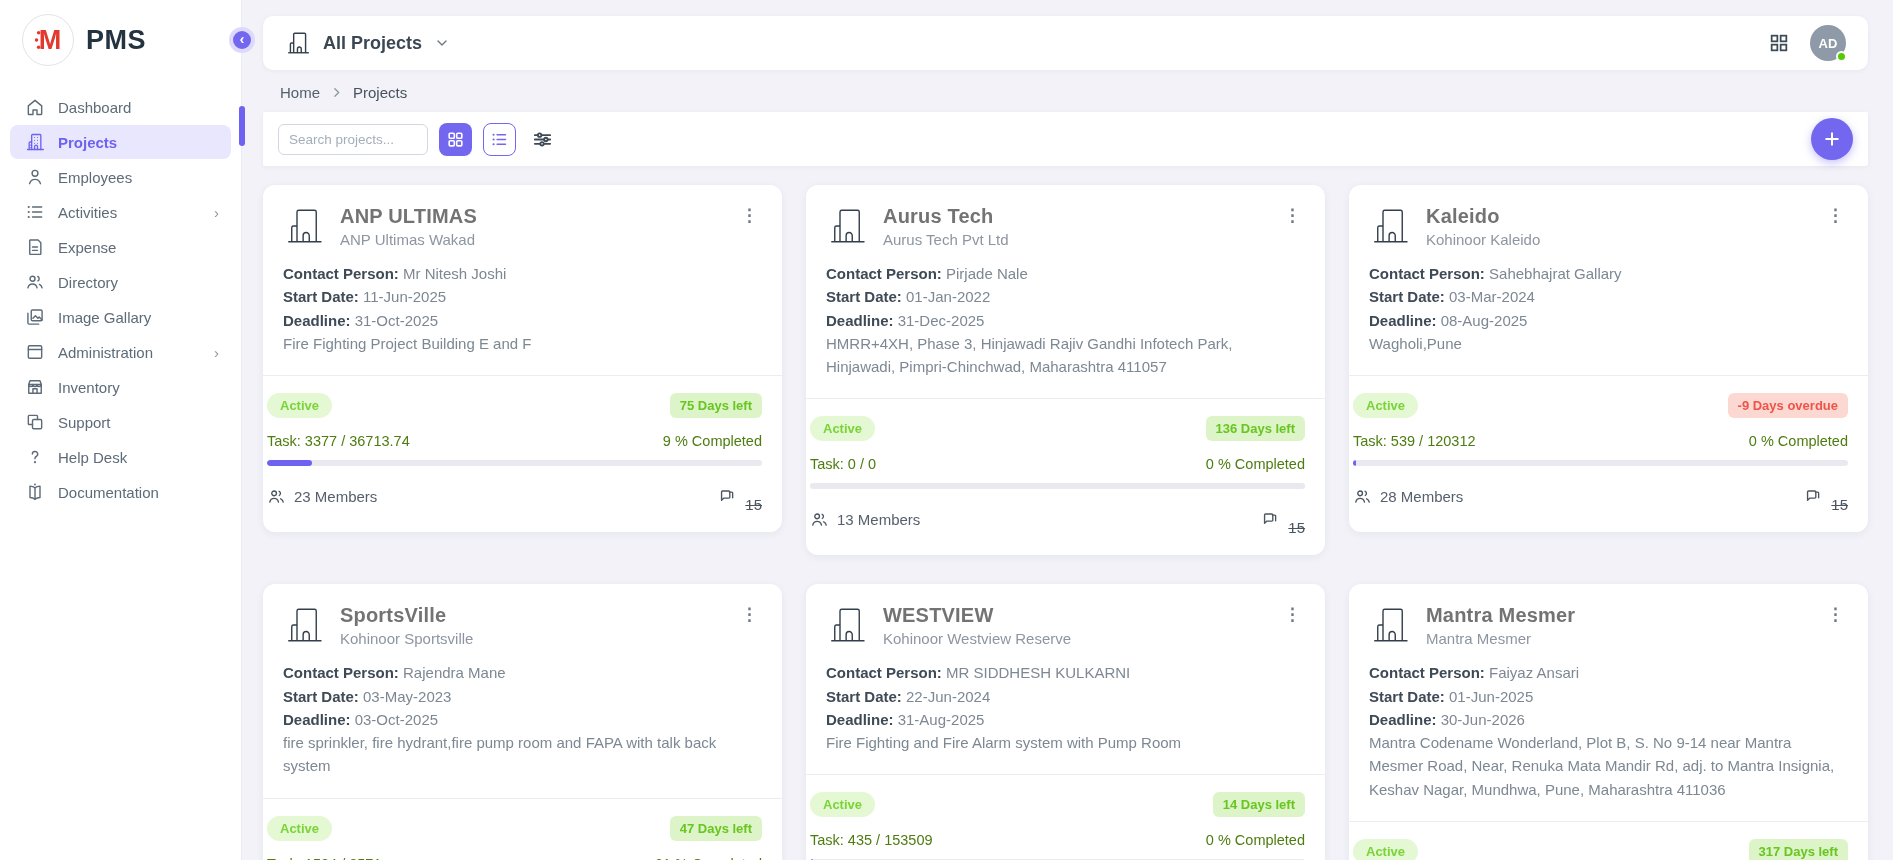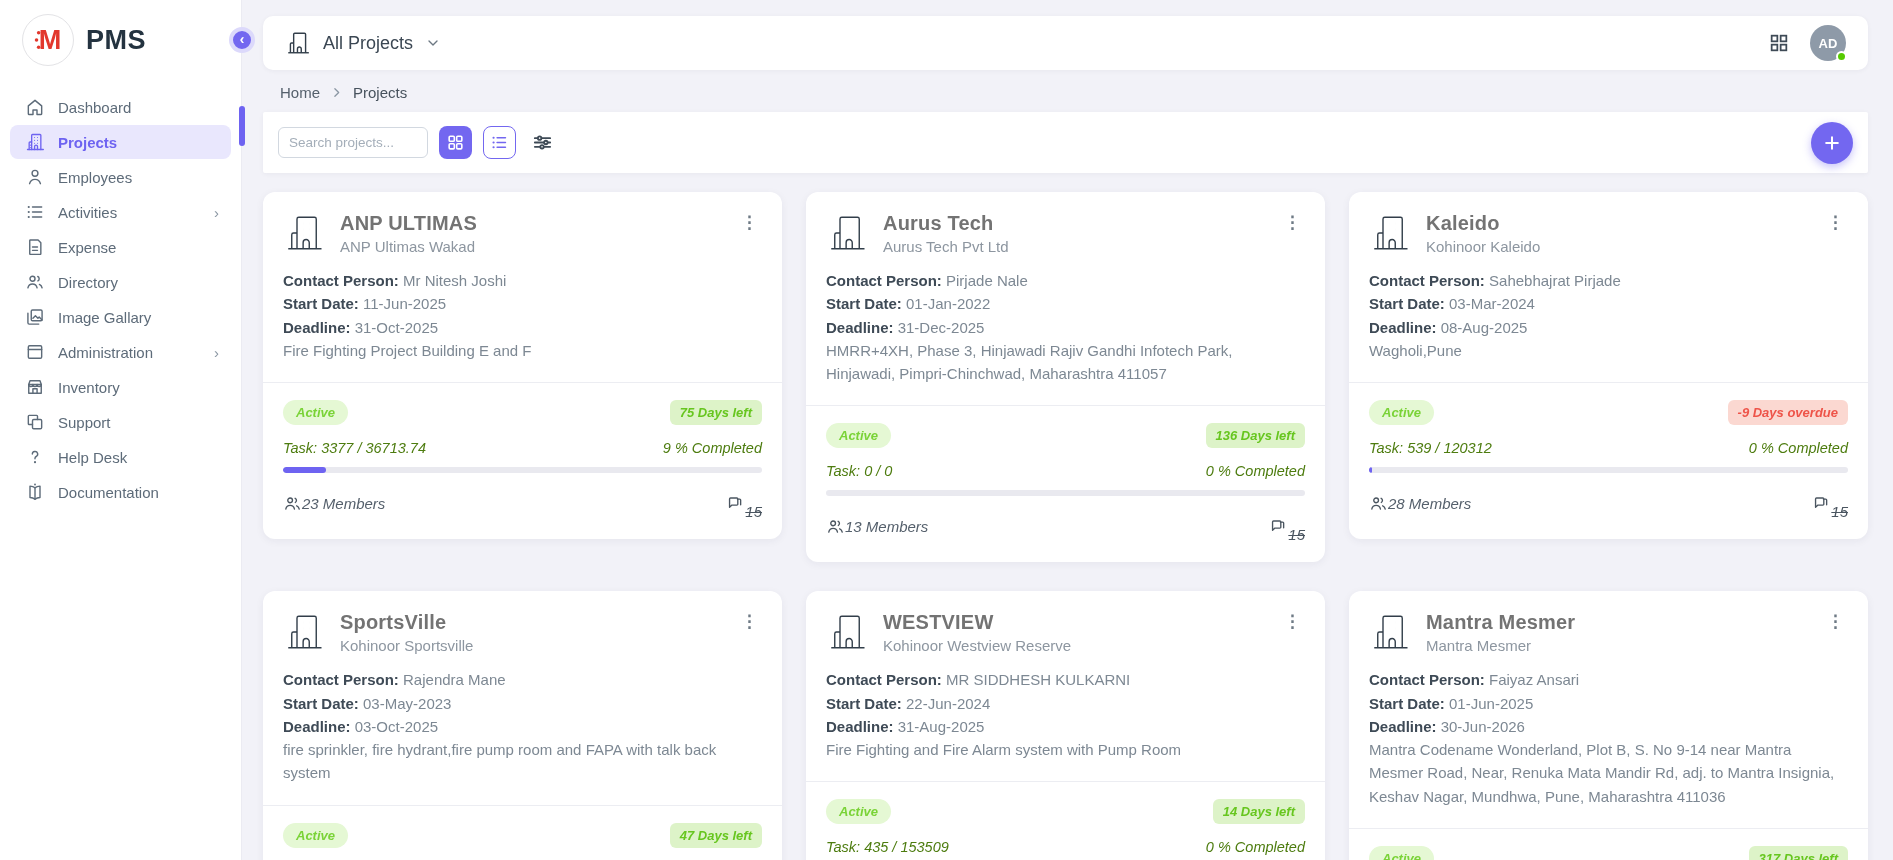--- a/index.html
+++ b/index.html
@@ -19,32 +19,32 @@
   .nav-item svg { width:20px; height:20px; stroke:currentColor; fill:none; stroke-width:1.7; stroke-linecap:round; stroke-linejoin:round; }
   .nav-item.active { background:#e9e7fd; color:#6e63f1; font-weight:600; }
   .nav-item .sub-arrow { margin-left:auto; font-size:15px; color:#8b97a3; }
   .active-indicator { position:absolute; right:-4px; top:406px; width:6px; height:40px; background:#6e63f1; border-radius:4px; z-index:4; }
   .collapse-btn { position:absolute; left:229px; top:27px; width:26px; height:26px; border-radius:50%; background:#7367f0; color:#fff; border:4px solid #dcd9fb; display:flex; align-items:center; justify-content:center; font-size:14px; font-weight:700; cursor:pointer; z-index:5; line-height:1; padding-bottom:2px; }
 
   
   .main { flex:1; padding:16px 25px 0 21px; min-width:0; }
   .topbar { height:54px; background:#fff; border-radius:10px; box-shadow:0 1px 5px rgba(30,30,60,.05); display:flex; align-items:center; padding:0 22px; }
   .tb-left { display:flex; align-items:center; gap:12px; cursor:pointer; }
-  .tb-title { font-size:18px; font-weight:400; color:#3b4753; }
+  .tb-title { font-size:18px; font-weight:700; color:#3b4753; }
   .tb-right { margin-left:auto; display:flex; align-items:center; gap:20px; }
   .grid-apps { width:22px; height:22px; cursor:pointer; color:#3e4a56; }
   .grid-apps svg { width:22px; height:22px; stroke:currentColor; fill:none; stroke-width:1.9; }
   .avatar { width:36px; height:36px; border-radius:50%; background:#8e9aa8; color:#fff; font-size:13px; font-weight:700; display:flex; align-items:center; justify-content:center; position:relative; cursor:pointer; }
   .avatar .dot { position:absolute; right:-1px; bottom:-1px; width:11px; height:11px; border-radius:50%; background:#56ca00; border:2px solid #fff; }
 
   .breadcrumb { display:flex; align-items:center; gap:10px; font-size:15px; color:#55606c; margin:14px 0 11px 17px; }
   .breadcrumb .crumb-current { color:#47525d; }
   .bc-sep { color:#8b97a3; font-size:13px; }
 
-  .toolbar { height:61px; background:#fff; border-radius:2px; box-shadow:0 1px 5px rgba(30,30,60,.05); display:flex; align-items:center; gap:11px; padding:0 15px; position:relative; }
+  .toolbar { height:54px; background:#fff; border-radius:2px; box-shadow:0 1px 5px rgba(30,30,60,.05); display:flex; align-items:center; gap:11px; padding:0 15px; position:relative; }
   .search-input { width:150px; height:31px; border:1.5px solid #d2d8e0; border-radius:6px; padding:0 10px; font-size:13.5px; color:#47525d; outline:none; font-family:inherit; }
   .search-input::placeholder { color:#a4aeb9; }
   .view-btn { width:33px; height:33px; border-radius:8px; display:flex; align-items:center; justify-content:center; cursor:pointer; border:1.5px solid transparent; background:transparent; }
   .view-btn svg { width:19px; height:19px; fill:none; stroke-width:2; stroke-linecap:round; }
   .view-btn.grid-active { background:#7367f0; }
   .view-btn.grid-active svg { stroke:#fff; }
   .view-btn.list-outline { border-color:#7367f0; background:#fff; }
   .view-btn.list-outline svg { stroke:#7367f0; }
   .filter-btn { width:30px; height:30px; display:flex; align-items:center; justify-content:center; cursor:pointer; color:#3e4a56; background:none; border:none; }
   .filter-btn svg { width:23px; height:23px; stroke:currentColor; fill:none; stroke-width:1.9; stroke-linecap:round; }
@@ -59,32 +59,32 @@
   .cicon svg { width:42px; height:42px; stroke:currentColor; fill:none; stroke-width:1.6; stroke-linejoin:round; }
   .ct { min-width:0; }
   .ct h3 { font-size:20px; font-weight:700; color:#737373; letter-spacing:.2px; }
   .ct .sub { font-size:15px; color:#8d96a0; margin-top:3px; }
   .dots { margin-left:auto; border:none; background:none; color:#6e7a85; font-size:17px; font-weight:700; cursor:pointer; line-height:1; padding:2px 4px; letter-spacing:0; }
   .info { padding:14px 20px 20px 20px; font-size:15px; line-height:1.55; }
   .info p { margin:0; }
   .info b { color:#3e4a56; font-weight:700; }
   .info span, .info .desc { color:#7d8893; }
   .divider { height:1px; background:#ecedf2; }
-  .cfoot { padding:17px 20px 19px 20px;font-style:italic; }
+  .cfoot { padding:17px 20px 19px 4px; }
   .badge-row { display:flex; align-items:center; justify-content:space-between; }
   .badge { display:inline-block; font-size:13px; font-weight:700; padding:5px 13px; border-radius:14px; }
   .status-badge { background:#e5f8d4; color:#7ad337; }
   .days-badge { border-radius:6px; padding:5px 10px; }
   .days-badge.green { background:#ddf3c8; color:#67c61f; }
   .days-badge.red { background:#fbd8d1; color:#ee5449; }
   .task-row { display:flex; justify-content:space-between; font-size:14.5px; color:#4d7c0f; margin-top:15px; }
   .progress { height:6px; border-radius:4px; background:#e9e9ef; margin-top:11px; overflow:hidden; }
   .progress .fill { display:block; height:100%; background:#6e63f1; border-radius:4px; }
   .members-row { display:flex; align-items:center; justify-content:space-between; margin-top:14px; font-size:15px; color:#55606c; }
-  .m-left, .m-right { display:flex; align-items:center; }
+  .m-left, .m-right { display:flex; align-items:center; gap:8px; }
   .m-left svg, .m-right svg { width:19px; height:19px; stroke:#4a5560; fill:none; stroke-width:1.7; stroke-linecap:round; stroke-linejoin:round; }
   .chat-count { text-decoration:line-through; color:#4a5560; font-size:15px;margin-top:16px; }
 
   .hidden-defs { position:absolute; width:0; height:0; overflow:hidden; }
 </style>
 </head>
 <body>
 
 <svg class="hidden-defs" xmlns="http://www.w3.org/2000/svg">
   <symbol id="sym-building" viewBox="0 0 48 48">
@@ -415,21 +415,21 @@
                 <use href="#sym-building"></use>
               </svg>
       </span>
       <div class="ct">
         <h3>Kaleido</h3>
         <div class="sub">Kohinoor Kaleido</div>
       </div>
       <button class="dots"><span>⋮</span></button>
     </div>
     <div class="info">
-      <p><b>Contact Person:</b> <span>Sahebhajrat Pirjade</span></p>
+      <p><b>Contact Person:</b> <span>Sahebhajrat Gallary</span></p>
       <p><b>Start Date:</b> <span>03-Mar-2024</span></p>
       <p><b>Deadline:</b> <span>08-Aug-2025</span></p>
       <p class="desc">Wagholi,Pune</p>
     </div>
     <div class="divider"></div>
     <div class="cfoot">
       <div class="badge-row">
         <span class="badge status-badge">Active</span>
         <span class="badge days-badge red">-9 Days overdue</span>
       </div>

